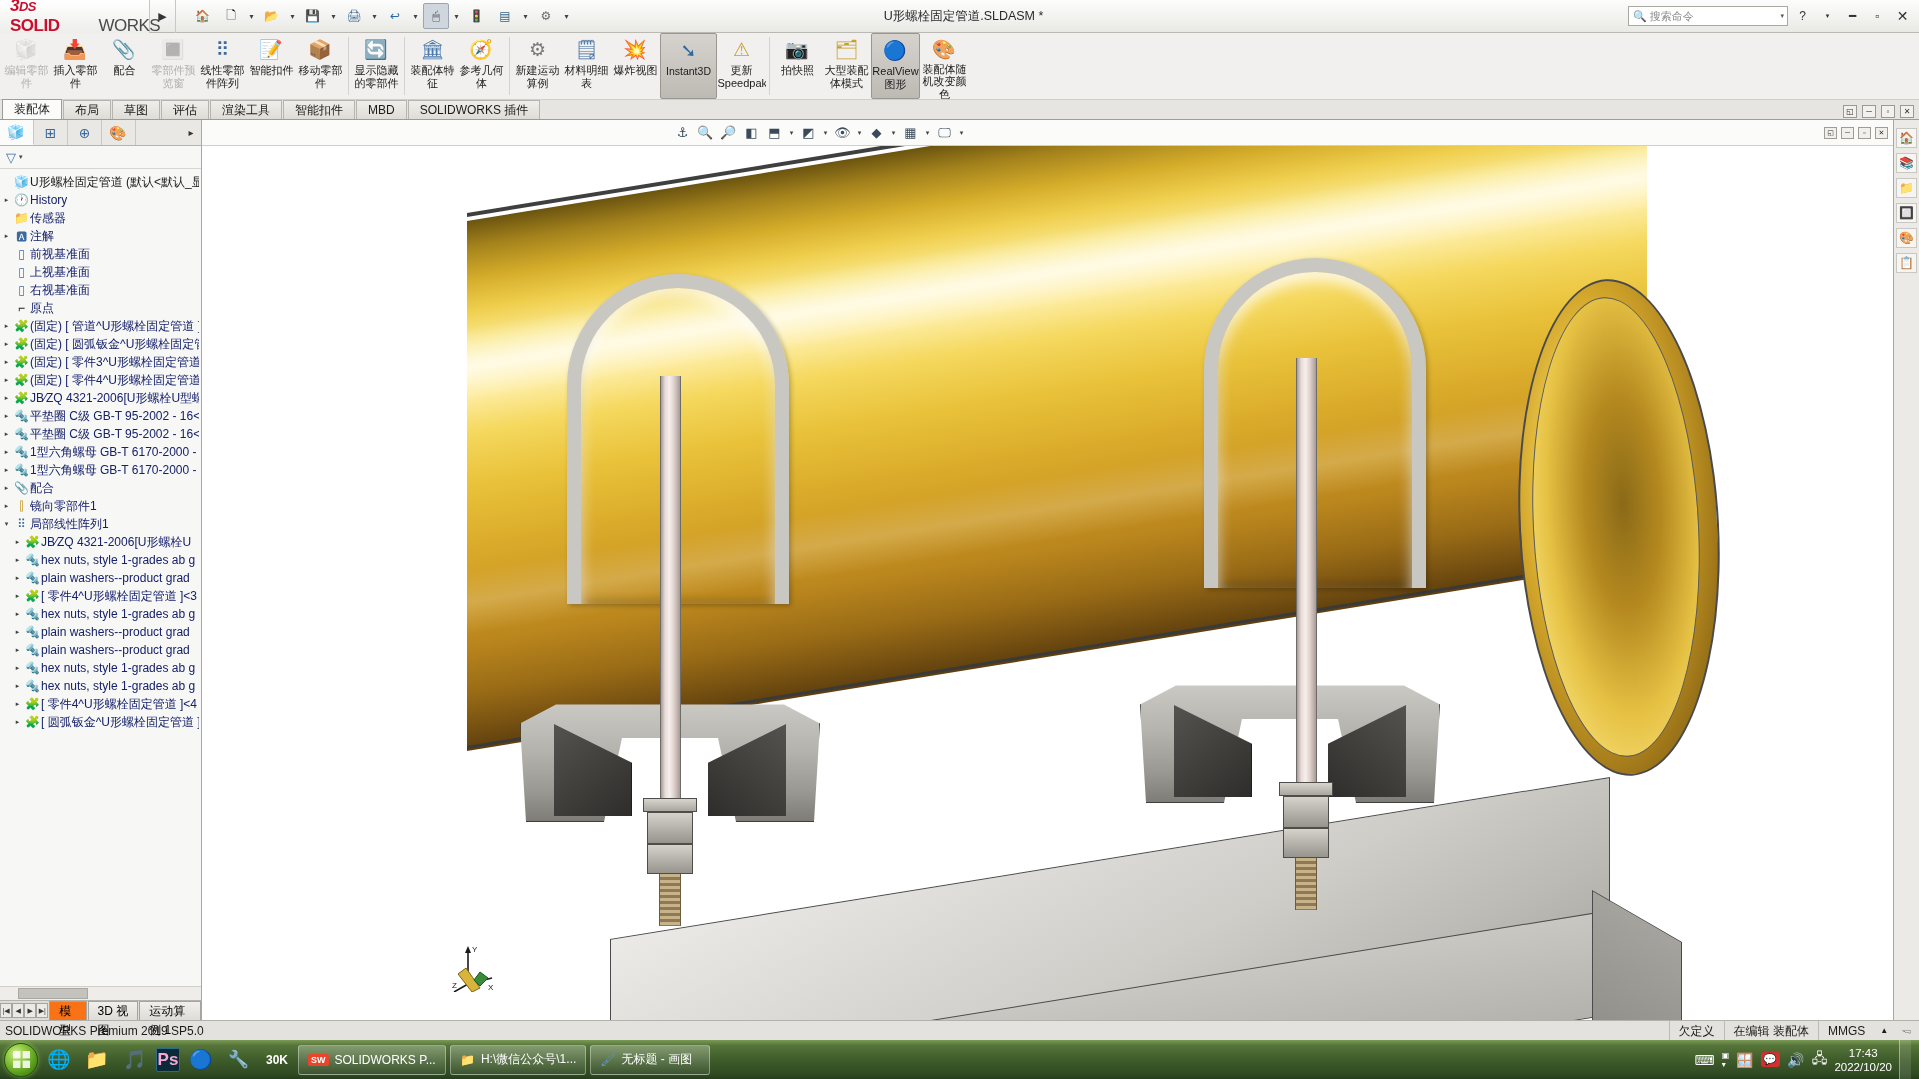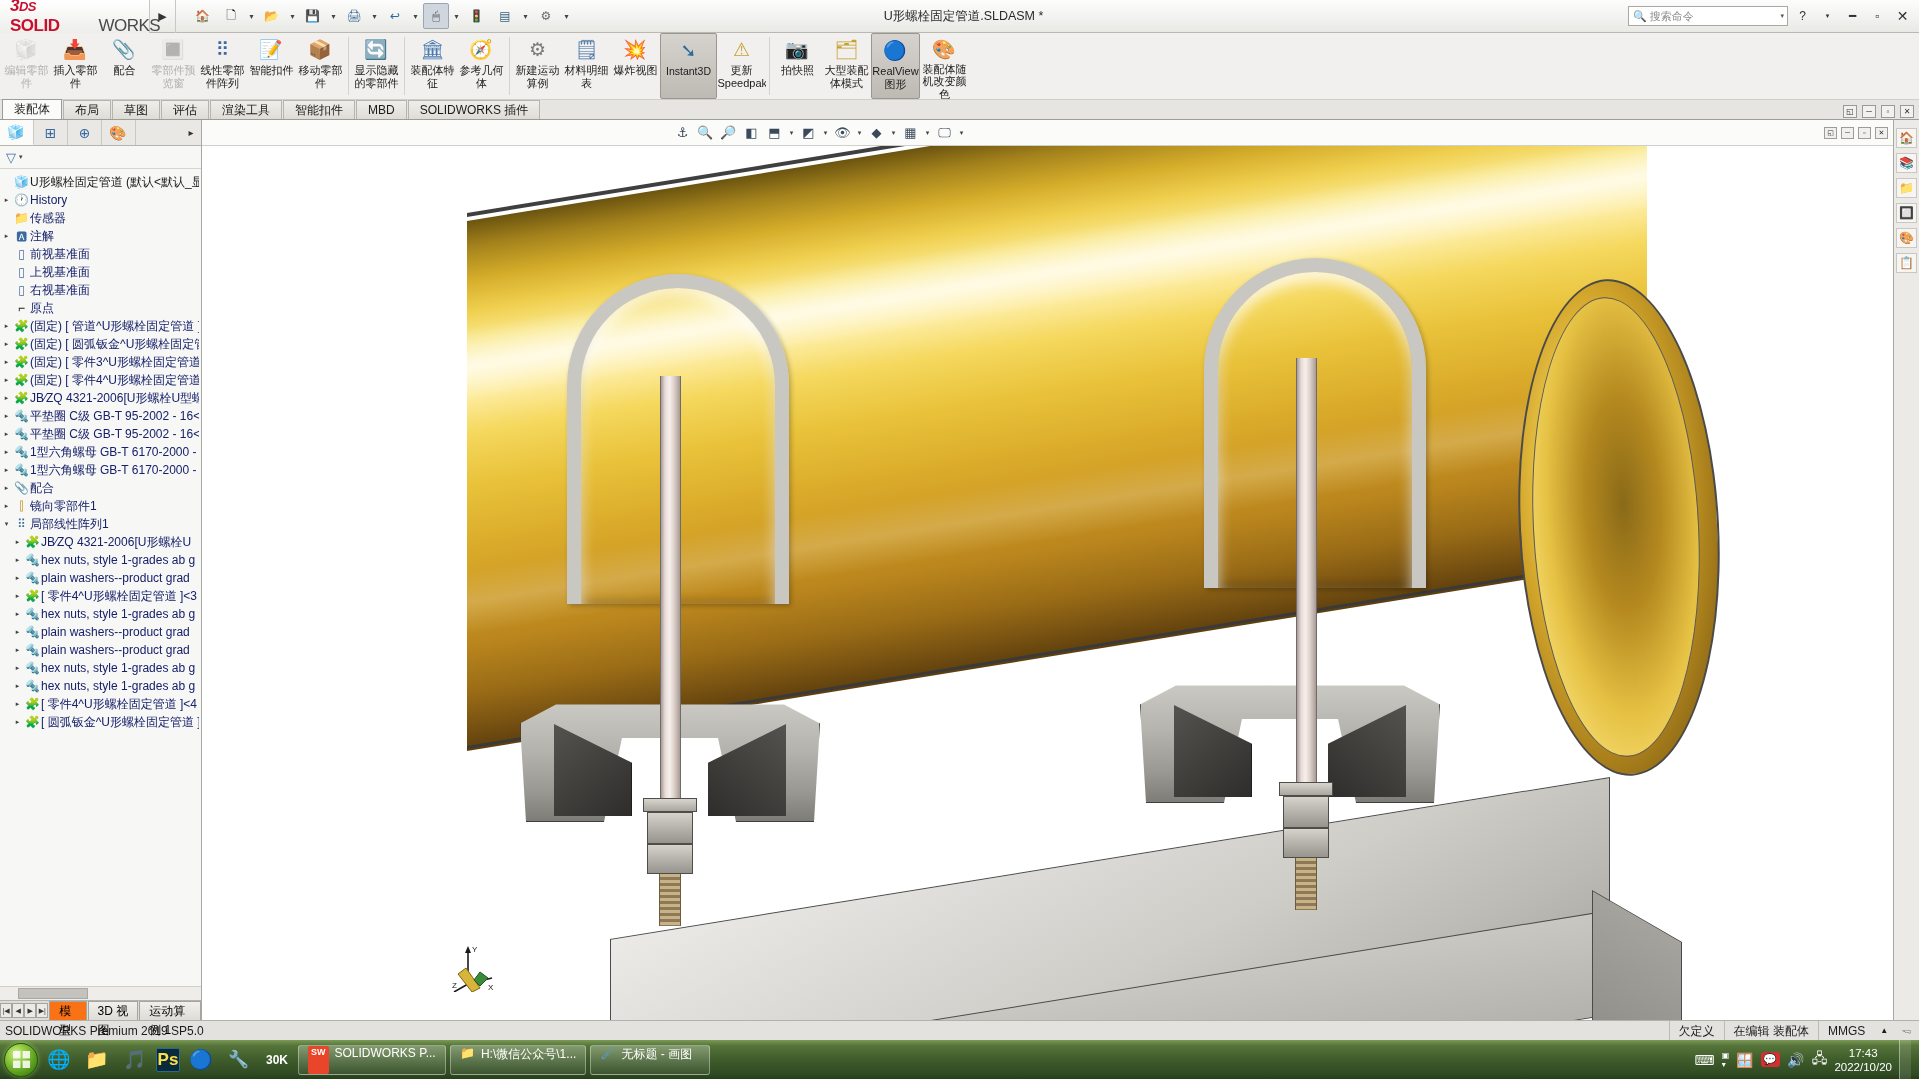--- a/index.html
+++ b/index.html
@@ -254,21 +254,21 @@
     display:flex; align-items:center; padding-left:4px; gap:4px;
   }
   .start-orb {
     width:34px;height:34px;border-radius:50%;
     background: radial-gradient(circle at 35% 30%, #d9f0a0 0%, #9bd14a 25%, #5fa21f 60%, #2e6a0c 100%);
     border:1px solid #2a5a10; box-shadow:0 0 5px rgba(180,255,100,.5);
     display:flex;align-items:center;justify-content:center;
   }
   .tb-quick { width:34px;height:32px; display:flex;align-items:center;justify-content:center;}
   .tb-task {
-    height:30px; min-width:120px; padding:0 9px; display:flex; gap:6px;
+    height:30px; min-width:120px; padding:0 9px; display:flex; align-items:center; gap:6px;
     background: linear-gradient(to bottom, rgba(255,255,255,.28), rgba(255,255,255,.06));
     border:1px solid rgba(255,255,255,.35); border-radius:3px; color:#fff; font-size:12px;
     overflow:hidden; white-space:nowrap;
   }
   .tb-task.wide { min-width:148px; }
   .tray { margin-left:auto; display:flex; align-items:center; gap:7px; padding-right:8px; color:#fff; font-size:11.5px;}
   .clock { text-align:center; line-height:14px; }
   .show-desk { width:12px; height:39px; border-left:1px solid rgba(255,255,255,.4); background:rgba(255,255,255,.12);}
 </style>
 </head>
@@ -721,21 +721,21 @@
       <svg width="17" height="17" viewBox="0 0 16 16">
         <rect x="0" y="0" width="7" height="7" fill="#fff" opacity=".85"></rect>
         <rect x="9" y="0" width="7" height="7" fill="#fff" opacity=".85"></rect>
         <rect x="0" y="9" width="7" height="7" fill="#fff" opacity=".85"></rect>
         <rect x="9" y="9" width="7" height="7" fill="#fff" opacity=".85"></rect>
       </svg>
     </div>
     <div class="tb-quick" style="font-size:19px;color:#2a7ad0">🌐</div>
     <div class="tb-quick" style="font-size:19px;color:#e8c05a">📁</div>
     <div class="tb-quick" style="font-size:19px;color:#cc3333">🎵</div>
-    <div class="tb-quick" style="font-size:17px;color:#fde047;background:#0a2a3a;width:24px;height:24px;border-radius:2px;border:1px solid #2a6a8a;font-weight:bold">Ps</div>
+    <div class="tb-quick" style="font-size:17px;color:#f9a8d4;background:#0a2a3a;width:24px;height:24px;border-radius:2px;border:1px solid #2a6a8a;font-weight:bold">Ps</div>
     <div class="tb-quick" style="font-size:19px;color:#3aaae0">🔵</div>
     <div class="tb-quick" style="font-size:17px">🔧</div>
     <div class="tb-quick" style="font-size:12px;color:#fff;font-weight:bold">30K</div>
 
     <div class="tb-task wide">
       <span style="color:#f25c2a;background:#e8452a;color:#fff;padding:1px 3px;border-radius:2px;font-size:9px;font-weight:bold">SW</span>
       <span>SOLIDWORKS P...</span>
     </div>
     <div class="tb-task">
       <span style="color:#e8c05a">📁</span>

